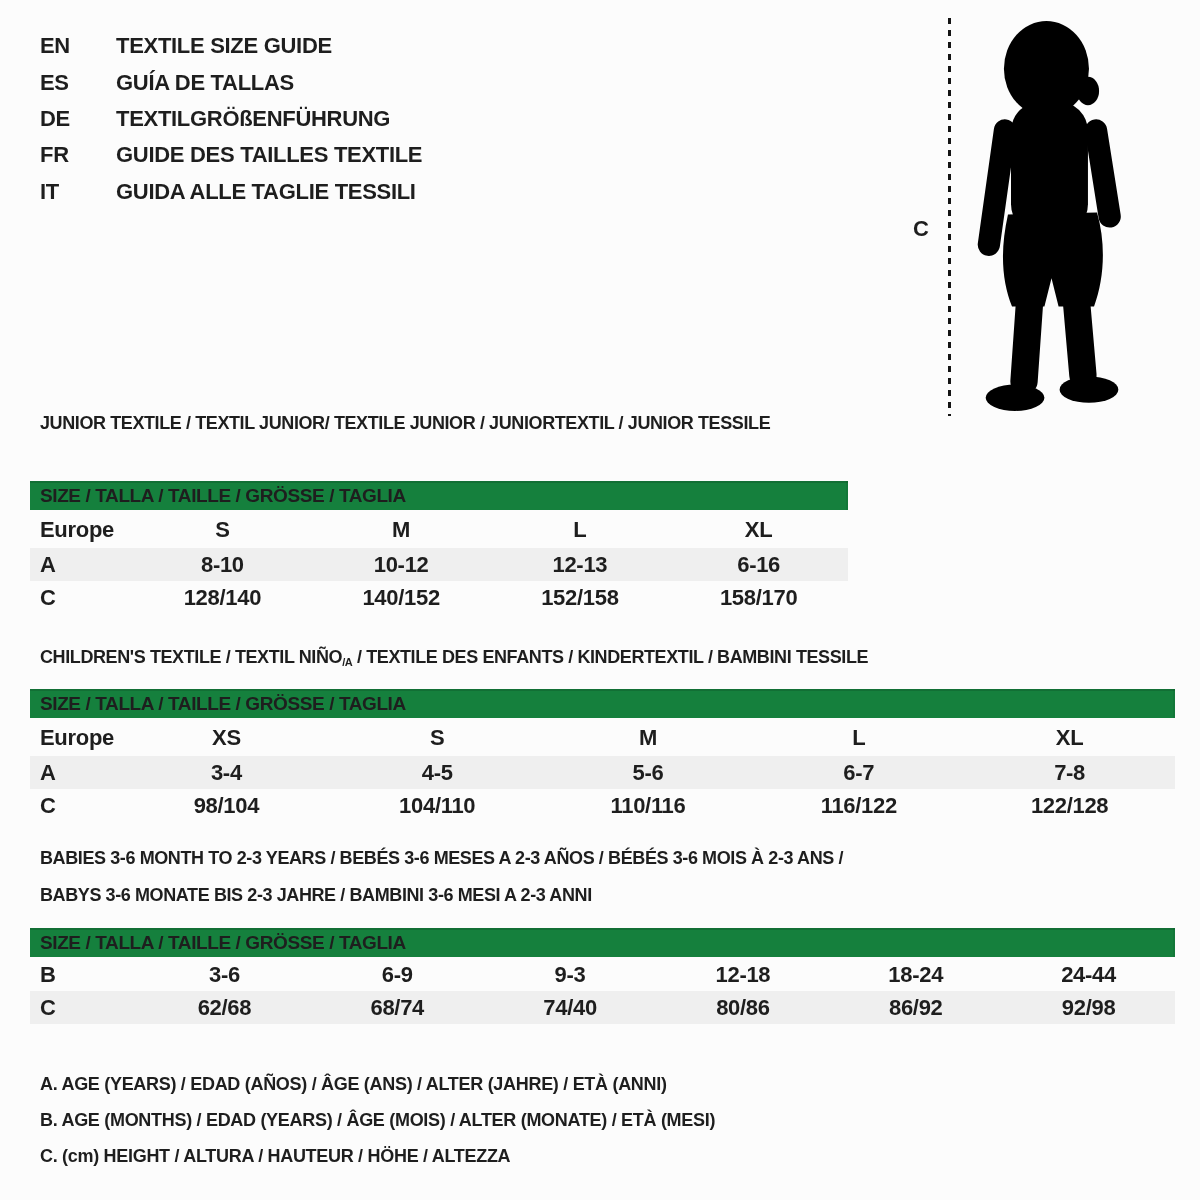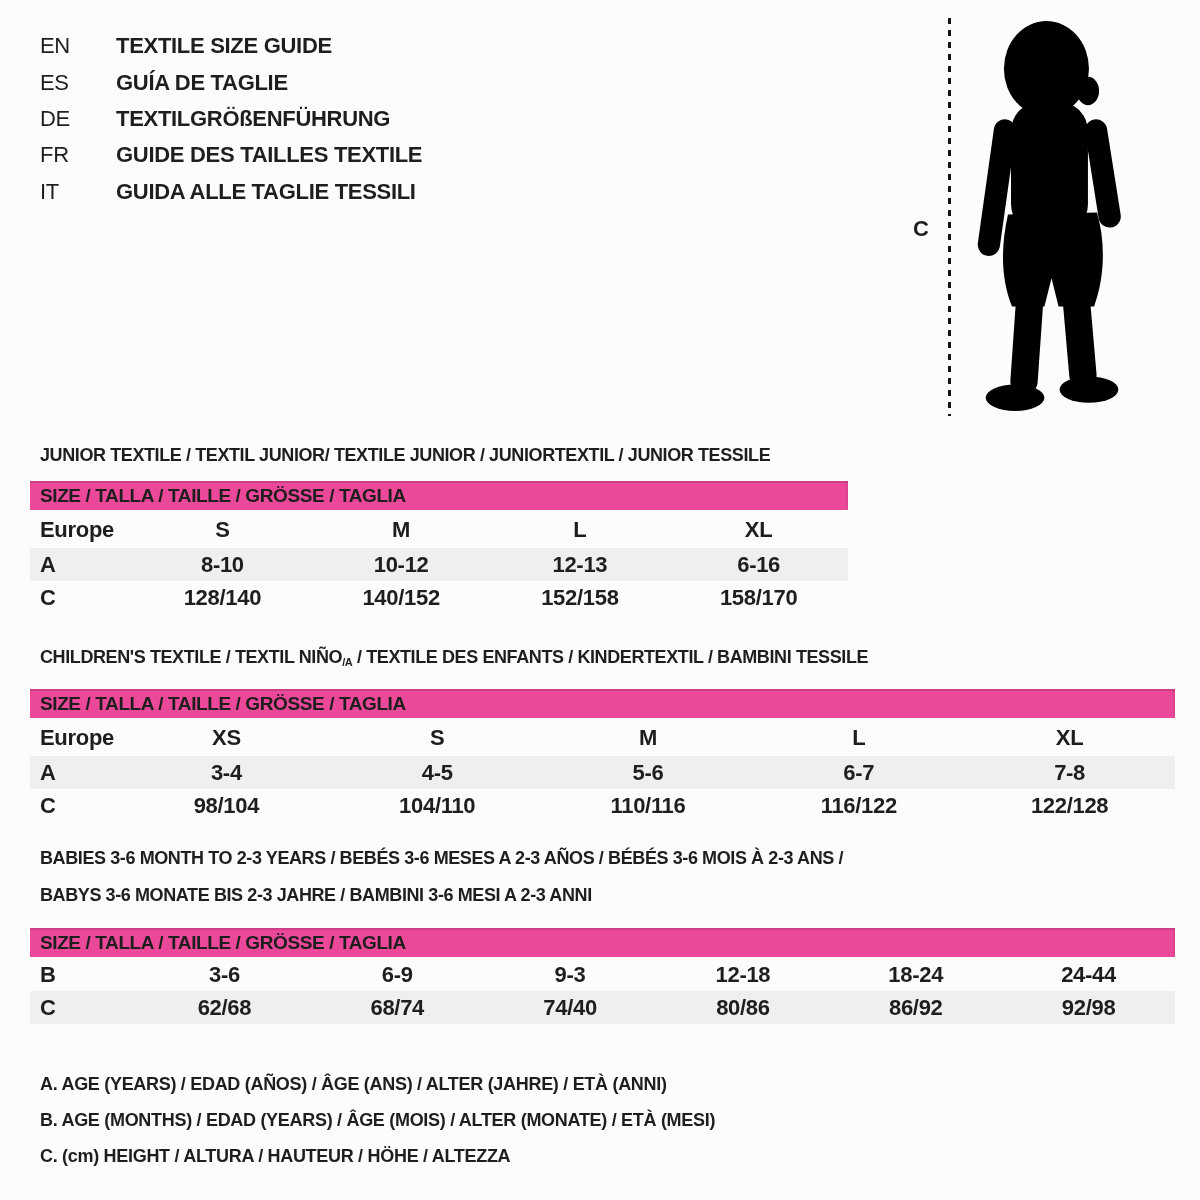--- a/index.html
+++ b/index.html
@@ -8,39 +8,39 @@
     background:#fcfcfc;
     font-family:"Liberation Sans","DejaVu Sans",sans-serif;
     color:#1e1e1e;
     -webkit-font-smoothing:antialiased;
   }
   .page{position:relative;width:1200px;height:1200px;overflow:hidden;}
 
   
   .lang-block{position:absolute;left:40px;top:28px;}
   .lang-row{display:flex;align-items:center;height:36.4px;}
-  .lang-code{width:76px;font-size:22px;font-weight:normal;letter-spacing:-0.3px;}
+  .lang-code{width:76px;font-size:22px;font-weight:bold;letter-spacing:-0.3px;}
   .lang-label{font-size:22px;font-weight:bold;letter-spacing:-0.3px;}
 
   
   .dash-line{
     position:absolute;left:948px;top:18px;width:3px;height:398px;
     background:repeating-linear-gradient(to bottom,#141414 0 6px,transparent 6px 12px);
   }
   .c-label{position:absolute;left:913px;top:216px;font-size:22px;font-weight:bold;}
   .baby-svg{position:absolute;left:963px;top:14px;}
 
   
   .section-title{position:absolute;left:40px;font-size:18px;font-weight:bold;letter-spacing:-0.4px;white-space:nowrap;}
   .title-sub{font-size:11px;font-weight:bold;vertical-align:-3px;}
 
   
   .size-bar{
     position:absolute;left:30px;height:29px;
-    background:#ec4899;
+    background:#15803d;
     box-shadow:inset 0 2px 0 rgba(0,0,0,0.13), inset -2px 0 0 rgba(0,0,0,0.06);
     display:flex;align-items:center;
     font-size:19px;font-weight:bold;letter-spacing:-0.4px;
     padding-left:10px;box-sizing:border-box;
   }
 
   
   .stable{position:absolute;left:30px;}
   .trow{display:grid;align-items:center;}
   .trow.gray{background:#efefef;}
@@ -61,21 +61,21 @@
 
 <div class="page">
 
   <div class="lang-block">
     <div class="lang-row">
       <span class="lang-code">EN</span>
       <span class="lang-label">TEXTILE SIZE GUIDE</span>
     </div>
     <div class="lang-row">
       <span class="lang-code">ES</span>
-      <span class="lang-label">GUÍA DE TAGLIE</span>
+      <span class="lang-label">GUÍA DE TALLAS</span>
     </div>
     <div class="lang-row">
       <span class="lang-code">DE</span>
       <span class="lang-label">TEXTILGRÖßENFÜHRUNG</span>
     </div>
     <div class="lang-row">
       <span class="lang-code">FR</span>
       <span class="lang-label">GUIDE DES TAILLES TEXTILE</span>
     </div>
     <div class="lang-row">
@@ -94,21 +94,21 @@
       <rect x="28" y="104" width="22" height="136" rx="11" transform="rotate(8 39 115)"></rect>
       <rect x="118" y="104" width="22" height="108" rx="11" transform="rotate(-9 129 115)"></rect>
       <path d="M42,198 C34,234 36,264 46,289 L78,289 L85,261 L92,289 L127,289 C137,262 139,228 130,196 Z"></path>
       <rect x="50" y="272" width="27" height="104" rx="13" transform="rotate(4 63 282)"></rect>
       <rect x="96" y="272" width="27" height="98" rx="13" transform="rotate(-5 109 282)"></rect>
       <ellipse cx="49" cy="379" rx="29" ry="13"></ellipse>
       <ellipse cx="122" cy="371" rx="29" ry="13"></ellipse>
     </g>
   </svg>
 
-  <div class="section-title" style="top:445px;">JUNIOR TEXTILE / TEXTIL JUNIOR/ TEXTILE JUNIOR / JUNIORTEXTIL / JUNIOR TESSILE</div>
+  <div class="section-title" style="top:413px;">JUNIOR TEXTILE / TEXTIL JUNIOR/ TEXTILE JUNIOR / JUNIORTEXTIL / JUNIOR TESSILE</div>
   <div class="size-bar" style="top:481px;width:818px;">SIZE / TALLA / TAILLE / GRÖSSE / TAGLIA</div>
   <div class="stable junior" style="top:512px;width:818px;">
     <div class="trow h36">
       <div class="cell first">Europe</div>
       <div class="cell">S</div>
       <div class="cell">M</div>
       <div class="cell">L</div>
       <div class="cell">XL</div>
     </div>
     <div class="trow h33 gray">

